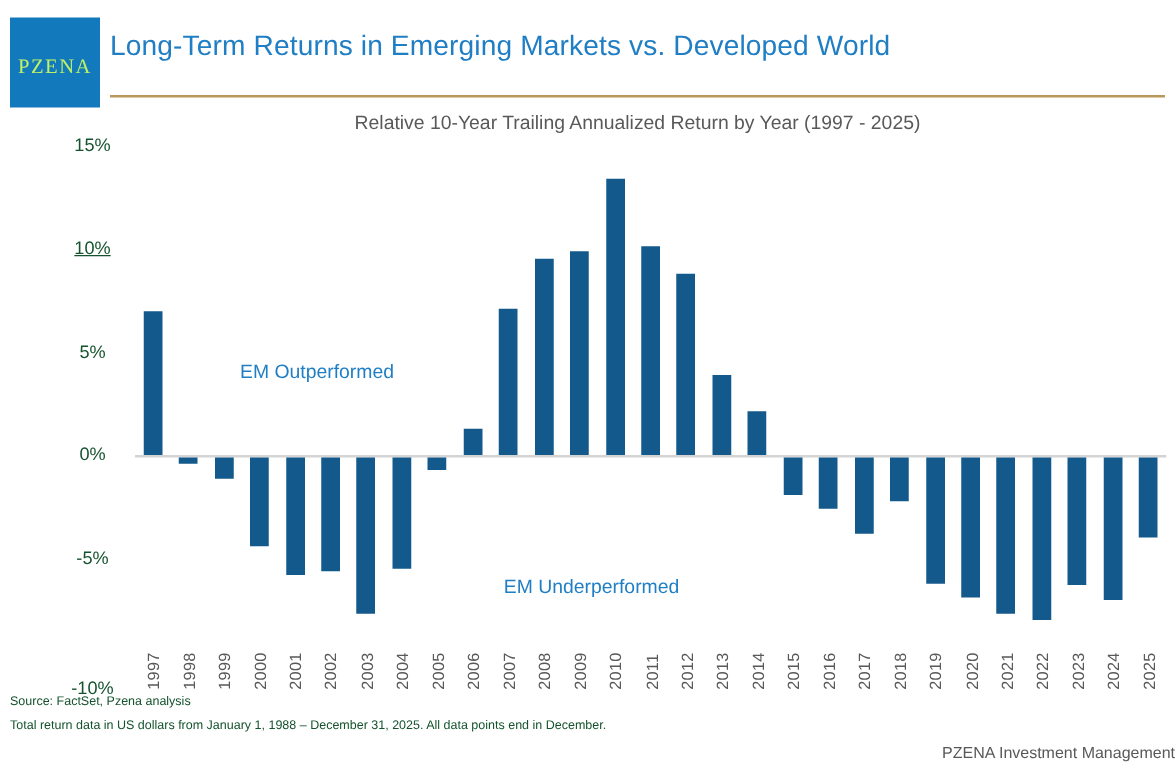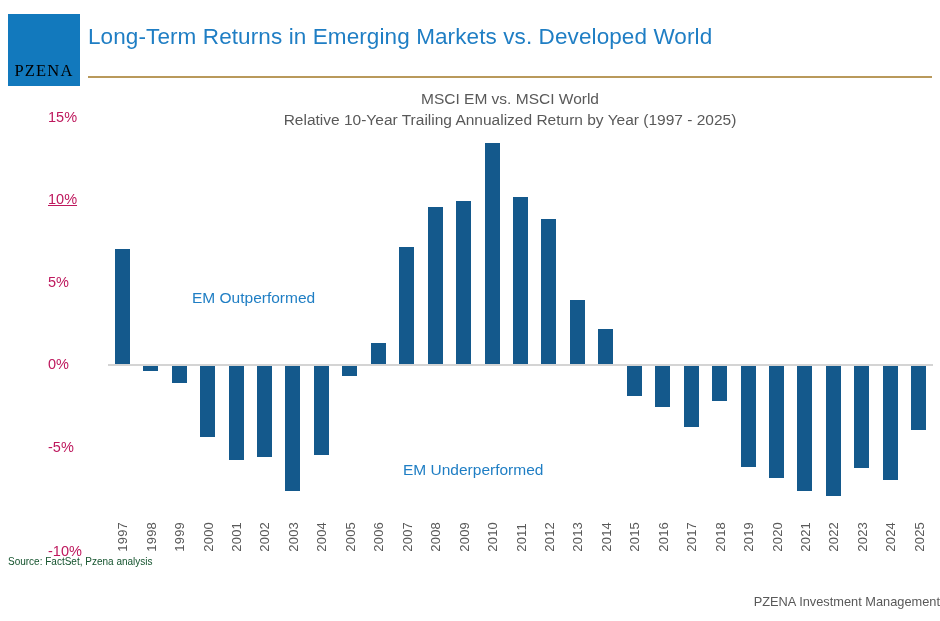--- a/index.html
+++ b/index.html
@@ -25,25 +25,25 @@
     position: absolute;
     left: 8px; top: 14px;
     width: 72px; height: 72px;
     background: #1279bd;
     display: flex;
     align-items: flex-end;
     justify-content: center;
   }
   #logo-text {
     font-family: "Liberation Serif", serif;
-    color: #000000;
+    color: #bef264;
     font-size: 16.5px;
     letter-spacing: 1.2px;
     font-weight: 400;
-    padding-bottom: 5px;
+    padding-bottom: 23px;
     white-space: nowrap;
   }
   #deck-title {
     position: absolute;
     left: 88px; top: 24px;
     font-size: 22.5px;
     color: #1f7ec4;
     font-weight: 400;
     letter-spacing: 0.1px;
     white-space: nowrap;
@@ -83,22 +83,22 @@
   }
   .bar {
     position: absolute;
     background: #14598c;
     width: 15px;
   }
   .axis-label-y {
     position: absolute;
     right: 0;
     width: 52px;
-    text-align: left;
-    color: #be185d;
+    text-align: center;
+    color: #14532d;
     font-size: 14.5px;
     transform: translateY(-50%);
     white-space: nowrap;
   }
   #y-axis {
     position: absolute;
     left: 44px; top: 110px;
     width: 56px; height: 420px;
   }
   #x-axis {
@@ -156,21 +156,20 @@
 
 <div id="header">
   <div id="logo-box">
     <span id="logo-text">PZENA</span>
   </div>
   <div id="deck-title">Long-Term Returns in Emerging Markets vs. Developed World</div>
   <div id="title-rule"></div>
 </div>
 
 <div id="chart-title">
-  <div>MSCI EM vs. MSCI World</div>
   <div>Relative 10-Year Trailing Annualized Return by Year (1997 - 2025)</div>
 </div>
 
 <div id="y-axis">
     <div class="axis-label-y" style="top: 6.5px;">15%</div>
     <div class="axis-label-y" style="top: 89px; text-decoration: underline;">10%</div>
     <div class="axis-label-y" style="top: 171.5px;">5%</div>
     <div class="axis-label-y" style="top: 254px;">0%</div>
     <div class="axis-label-y" style="top: 336.5px;">-5%</div>
     <div class="axis-label-y" style="top: 419px; margin-top: 22px;">-10%</div>
@@ -239,14 +238,15 @@
     <div class="axis-label-x" style="left: 746.879px;">2023</div>
     <div class="axis-label-x" style="left: 775.328px;">2024</div>
     <div class="axis-label-x" style="left: 803.776px;">2025</div>
   </div>
 
 <div class="annotation" id="ann-over">EM Outperformed</div>
 <div class="annotation" id="ann-under">EM Underperformed</div>
 
 <div id="footer">
   <div class="footnote">Source: FactSet, Pzena analysis</div>
+  <div class="footnote">Total return data in US dollars from January 1, 1988 – December 31, 2025. All data points end in December.</div>
 </div>
 <div id="firm-line">PZENA Investment Management</div>
 
 </body></html>

